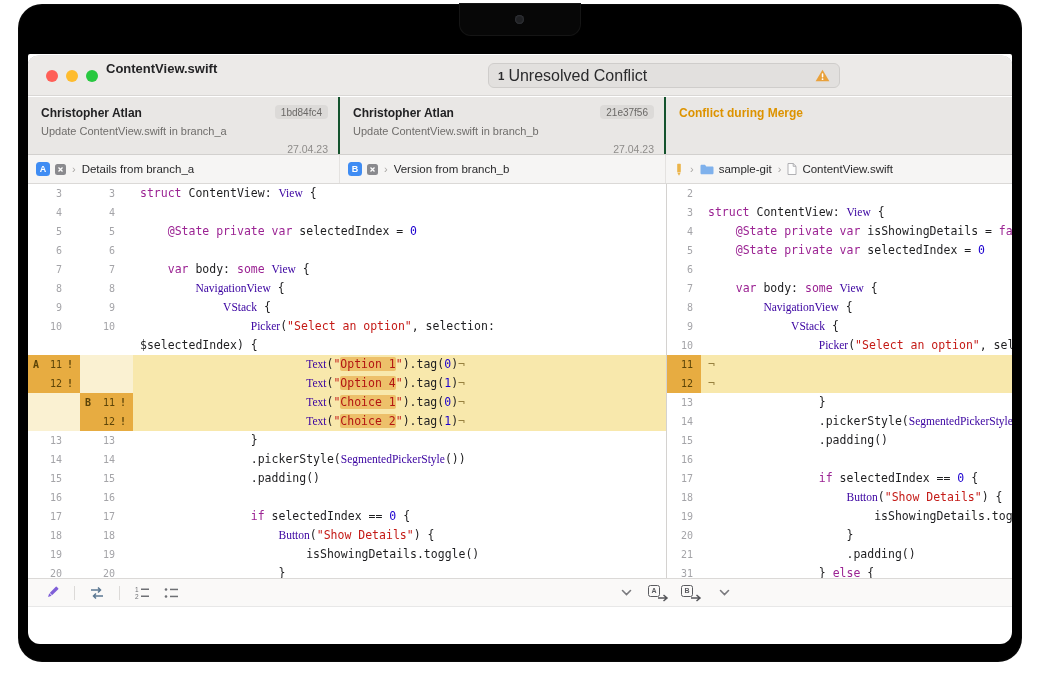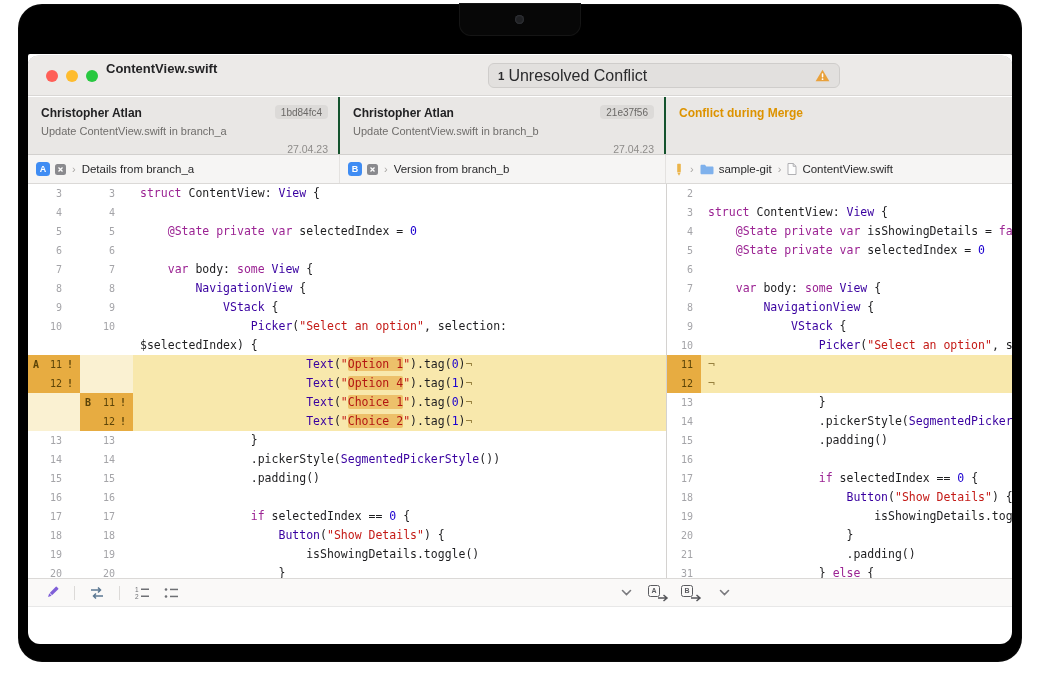--- a/index.html
+++ b/index.html
@@ -72,21 +72,21 @@
   .gut.g1{width:52px;}.gut.g2{width:53px;}
   .gut .mk{width:9px;font-weight:700;}
   .gut .nm{flex:1;text-align:right;padding-right:3px;}
   .gut .bx{width:10px;text-align:center;font-weight:700;}
   .gut.gon{background:#E7AC41;color:#5C4408;}
   .gut.goff{background:#FAF1D2;}
   .gutr{flex:none;width:34px;font-size:10px;color:#A4A4A8;text-align:right;
         box-sizing:border-box;padding-right:8px;line-height:19px;}
   .gutr.gon{background:#E7AC41;color:#5C4408;}
   .codeln{flex:1;white-space:pre;overflow:hidden;font-size:11.5px;color:#1E1E20;padding-left:7px;}
-  .tk-kw{color:#9B2393;}.tk-ty{color:#3900A0;}.tk-str{color:#C41A16;}
+  .tk-kw{color:#9B2393;}.tk-ty{color:#3900A0;font-family:Liberation Serif, serif;}.tk-str{color:#C41A16;}
   .tk-num{color:#1C00CF;}.tk-pl{color:#1E1E20;}
   .tk-hl{color:#B31512;background:#EDC06A;border-radius:2px;}
   .tk-pil{color:#97803E;}
   
   .toolbar{position:absolute;left:0;top:522px;width:100%;height:28px;background:#FAF9F8;
            border-top:1px solid #DBD9D7;box-sizing:border-box;display:flex;align-items:center;}
   .tgroup{display:flex;align-items:center;gap:9px;padding-left:14px;}
   .tdiv{width:1px;height:14px;background:#DCDAD8;margin:0 3px;}
   .tbtn{display:flex;align-items:center;justify-content:center;width:20px;height:18px;}
   .tright{position:absolute;left:588px;top:0;height:100%;display:flex;align-items:center;gap:12px;}

